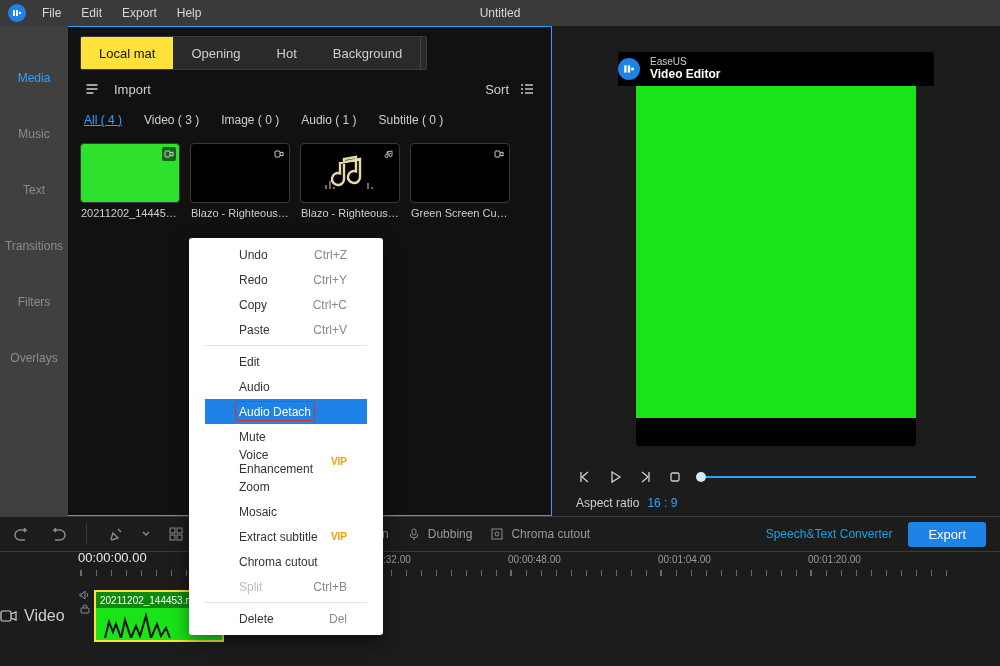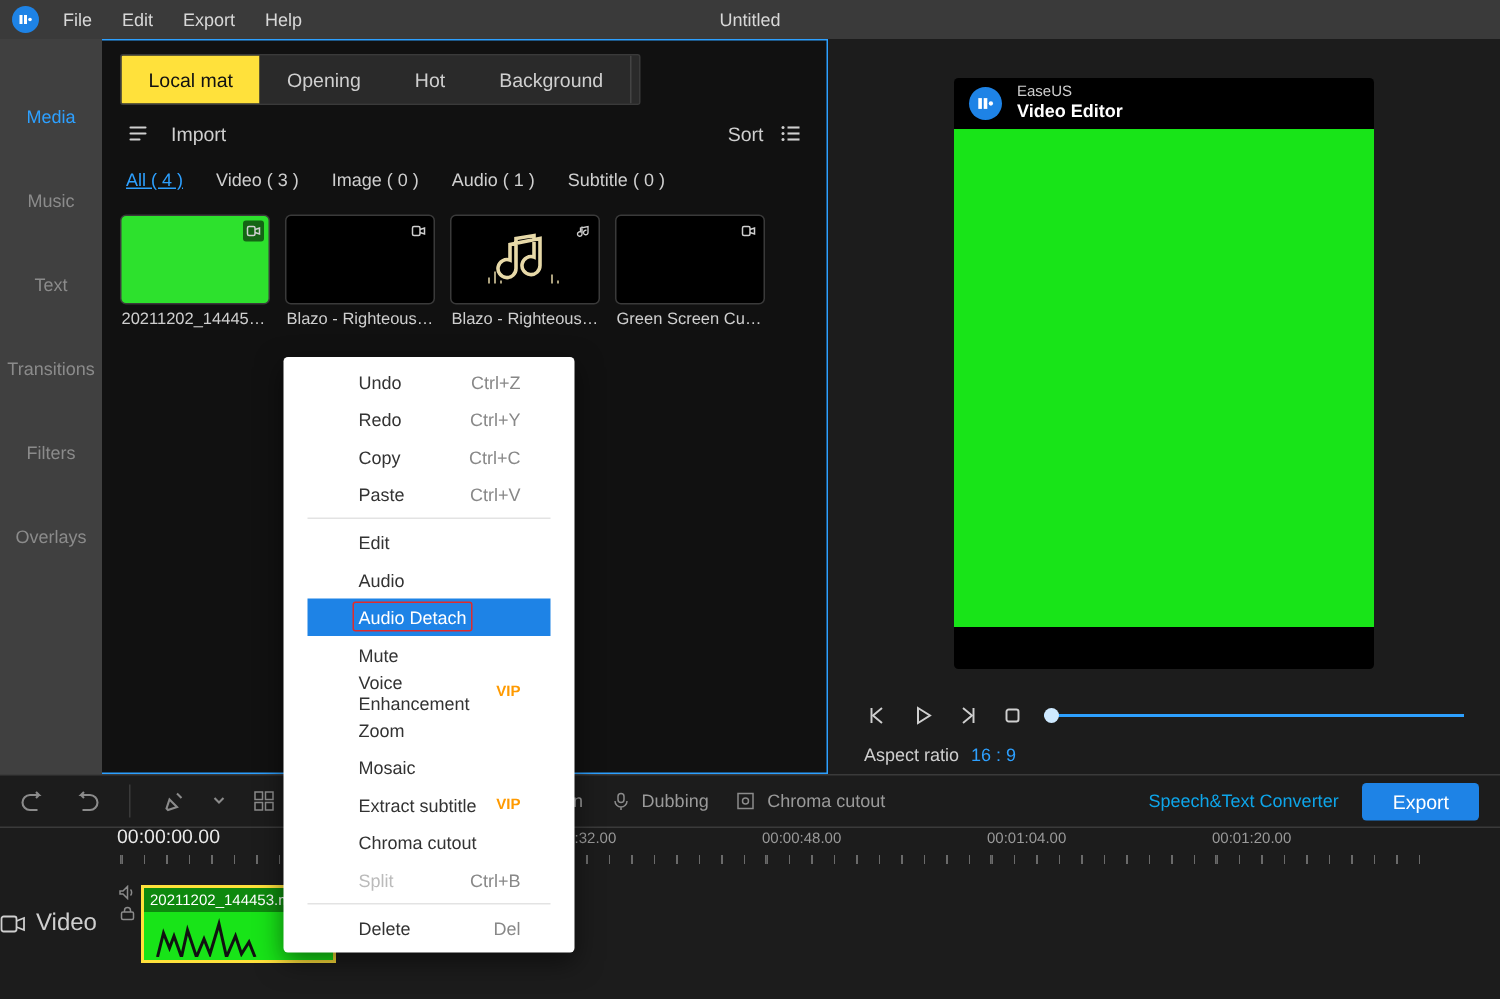--- a/index.html
+++ b/index.html
@@ -39,21 +39,21 @@
   .thumbs { display: flex; gap: 10px; padding: 6px 12px 0 12px; flex-wrap: wrap; }
   .thumb { width: 100px; }
   .thumb .img { width: 100px; height: 60px; border-radius: 4px; overflow: hidden; position: relative; background: #000; border: 1px solid #3a3a3a; }
   .thumb .img.green { background: #2de12d; }
   .thumb .img .corner-ico { position: absolute; top: 3px; right: 3px; width: 14px; height: 14px; background: rgba(0,0,0,.55); border-radius: 2px; display: flex; align-items: center; justify-content: center; }
   .thumb .label { font-size: 11px; color: #cfcfcf; padding: 4px 0 0 1px; white-space: nowrap; overflow: hidden; text-overflow: ellipsis; }
   .musicnote { position: absolute; inset: 0; display: flex; align-items: center; justify-content: center; }
 
   
   .preview-panel { flex: 1; background: #1c1c1c; display: flex; flex-direction: column; align-items: center; padding-top: 26px; }
-  .preview-head { width: 280px; height: 34px; background: #000; display: flex; align-items: center; gap: 10px; padding-left: 10px; border-radius: 3px 3px 0 0; }
+  .preview-head { width: 316px; height: 34px; background: #000; display: flex; align-items: center; gap: 10px; border-radius: 3px 3px 0 0; }
   .preview-head .plogo { width: 22px; height: 22px; border-radius: 50%; background: #1e83e6; display: flex; align-items: center; justify-content: center; }
   .preview-head .ptxt { display: flex; flex-direction: column; line-height: 1.05; }
   .preview-head .brand { font-size: 10px; color: #cfcfcf; }
   .preview-head .prod  { font-size: 12px; color: #fff; font-weight: 600; }
   .preview-body { width: 280px; height: 360px; background: #000; position: relative; border-radius: 0 0 3px 3px; }
   .preview-body .green { position: absolute; left: 0; right: 0; top: 0; bottom: 28px; background: #18e418; }
   .play-controls { margin-top: 22px; width: 400px; display: flex; align-items: center; gap: 12px; }
   .play-controls .btn { width: 18px; height: 18px; color: #cfcfcf; display: flex; align-items: center; justify-content: center; }
   .play-controls .slider { flex: 1; height: 10px; position: relative; }
   .play-controls .slider .track { position: absolute; left: 0; right: 0; top: 4px; height: 2px; background: #2da0ff; }

